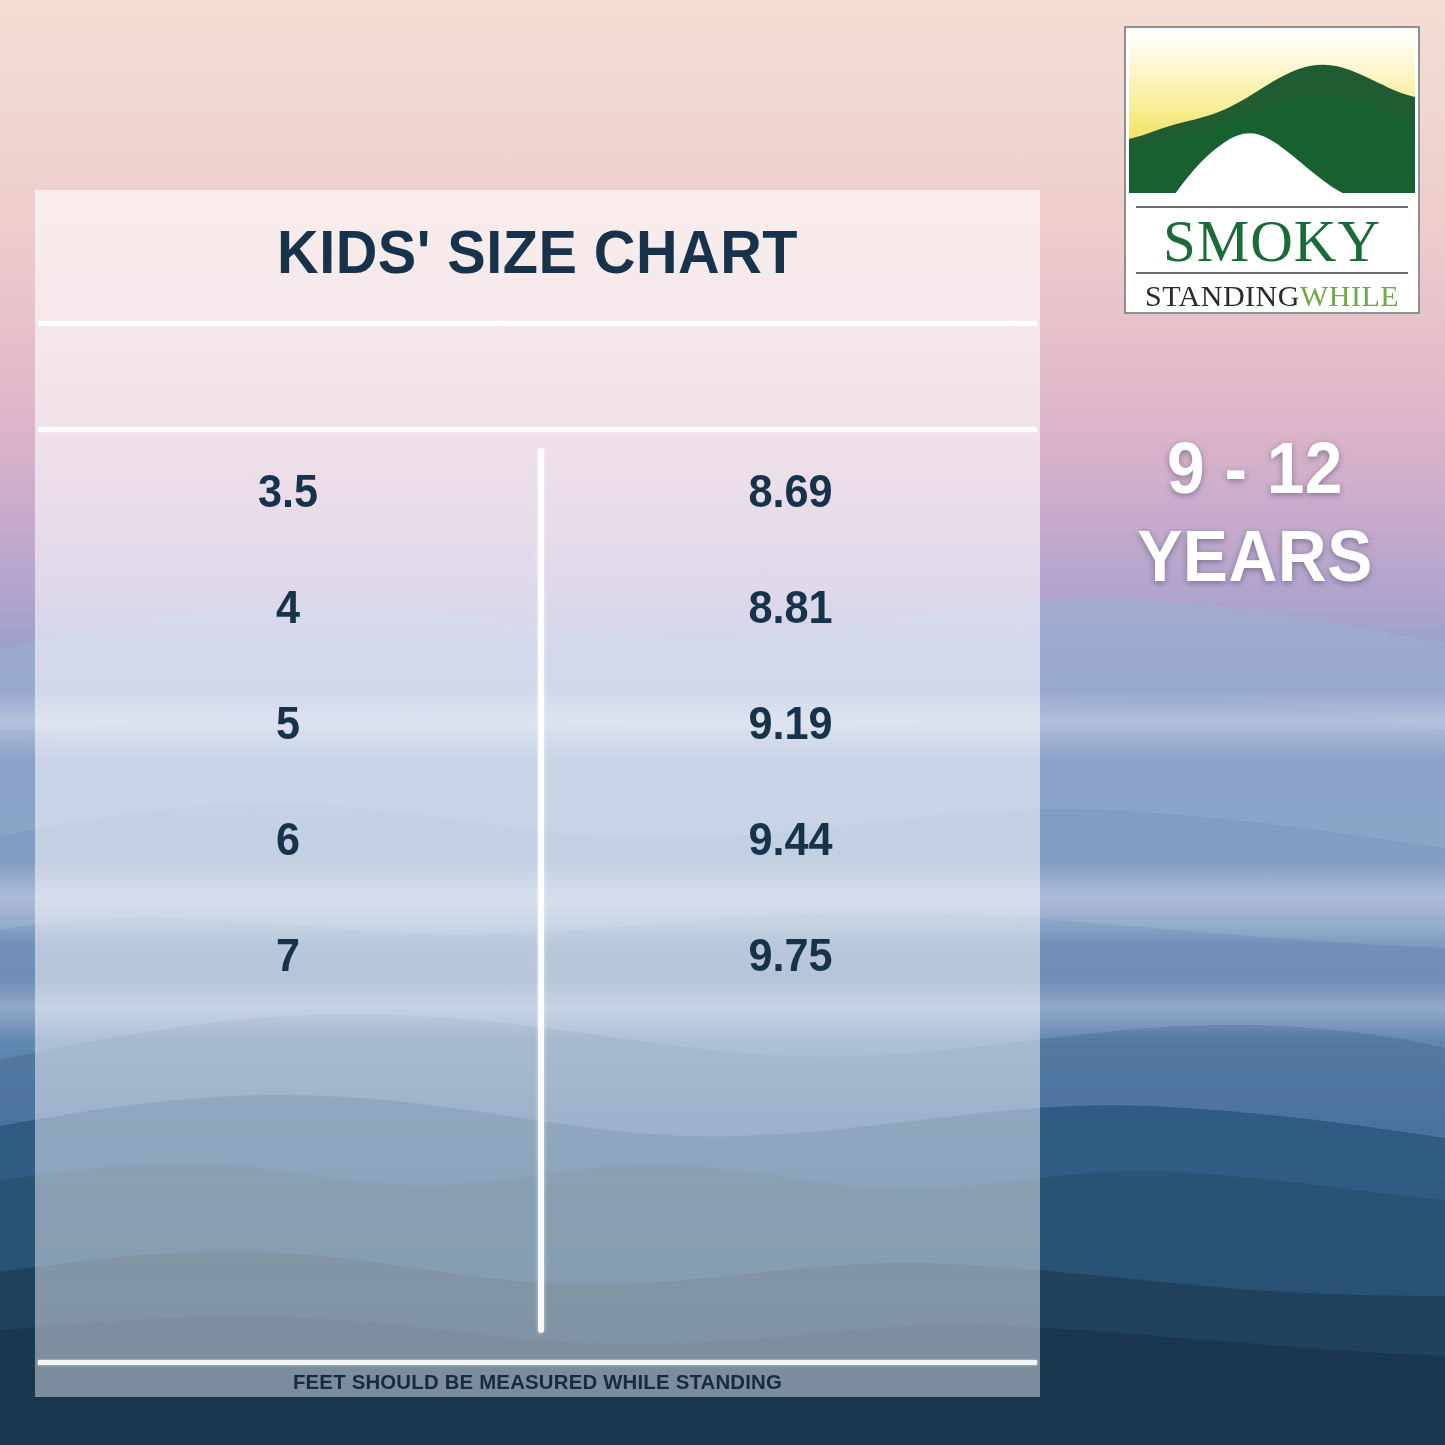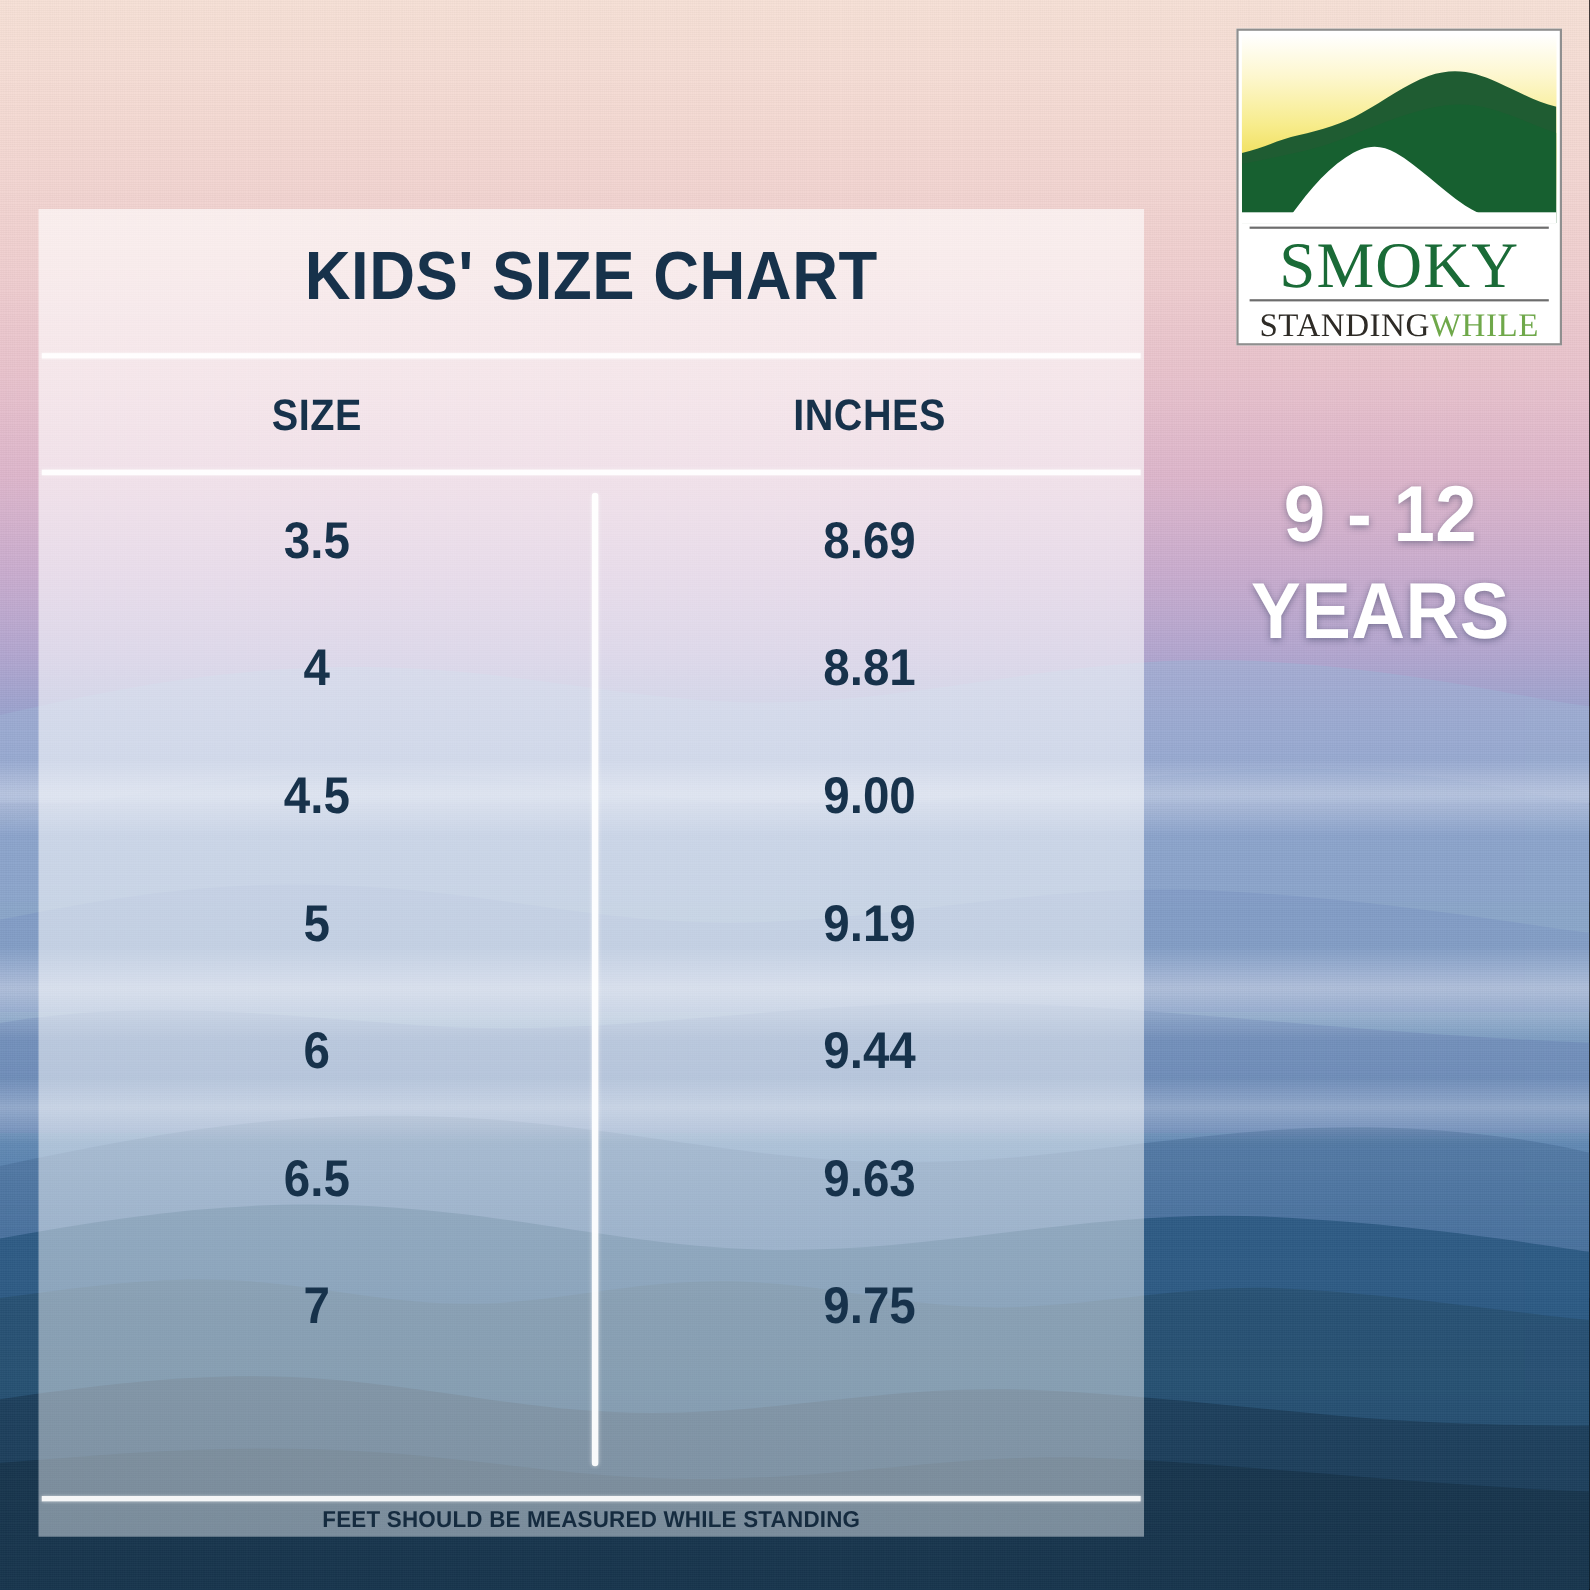--- a/index.html
+++ b/index.html
@@ -304,51 +304,39 @@
   <div class="grain"></div>
 
   <div class="panel">
 
     <div class="panel-title">KIDS' SIZE CHART</div>
 
     <div class="hline hl-1"></div>
     <div class="hline hl-2"></div>
     <div class="hline hl-3"></div>
 
-    <div class="head-row">
-      <div class="head-cell left">SIZE</div>
-      <div class="head-cell right">INCHES</div>
-    </div>
 
     <div class="vline"></div>
 
     <div class="rows">
       <div class="row">
         <div class="cell size">3.5</div>
         <div class="cell inches">8.69</div>
       </div>
       <div class="row">
         <div class="cell size">4</div>
         <div class="cell inches">8.81</div>
       </div>
       <div class="row">
-        <div class="cell size">4.5</div>
-        <div class="cell inches">9.00</div>
-      </div>
-      <div class="row">
         <div class="cell size">5</div>
         <div class="cell inches">9.19</div>
       </div>
       <div class="row">
         <div class="cell size">6</div>
         <div class="cell inches">9.44</div>
-      </div>
-      <div class="row">
-        <div class="cell size">6.5</div>
-        <div class="cell inches">9.63</div>
       </div>
       <div class="row">
         <div class="cell size">7</div>
         <div class="cell inches">9.75</div>
       </div>
     </div>
 
     <div class="panel-footer">FEET SHOULD BE MEASURED WHILE STANDING</div>
   </div>
 

